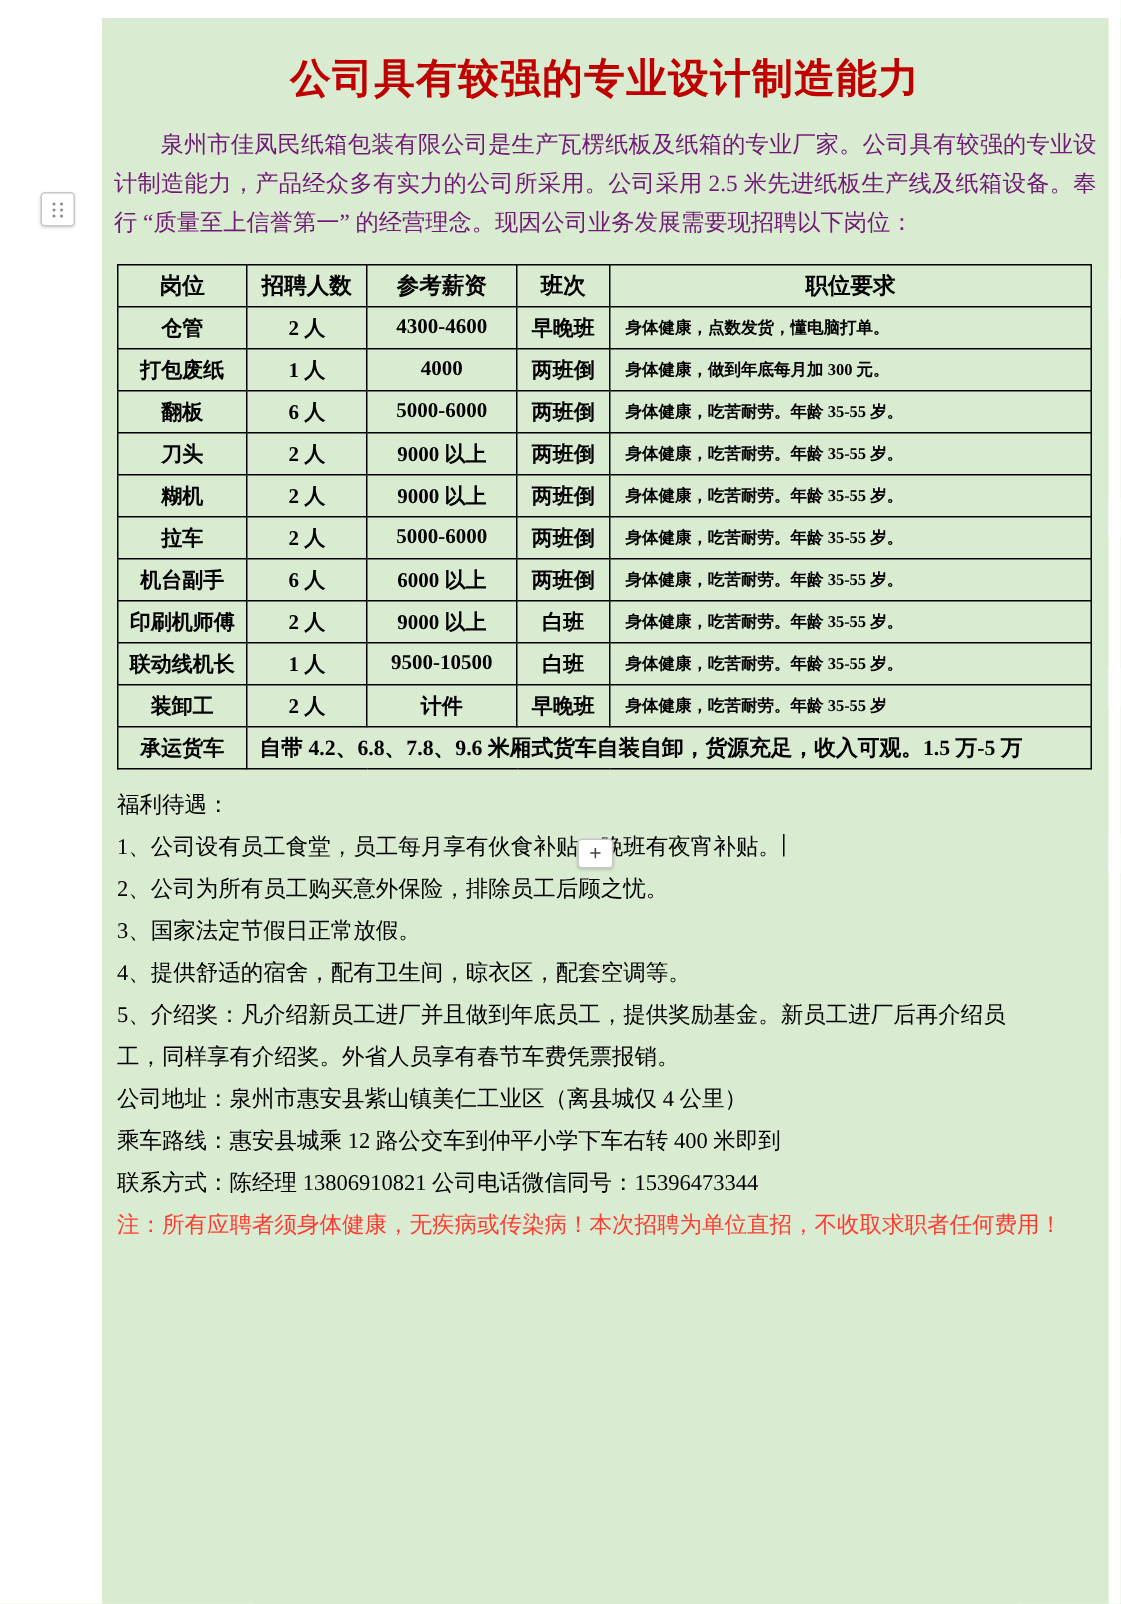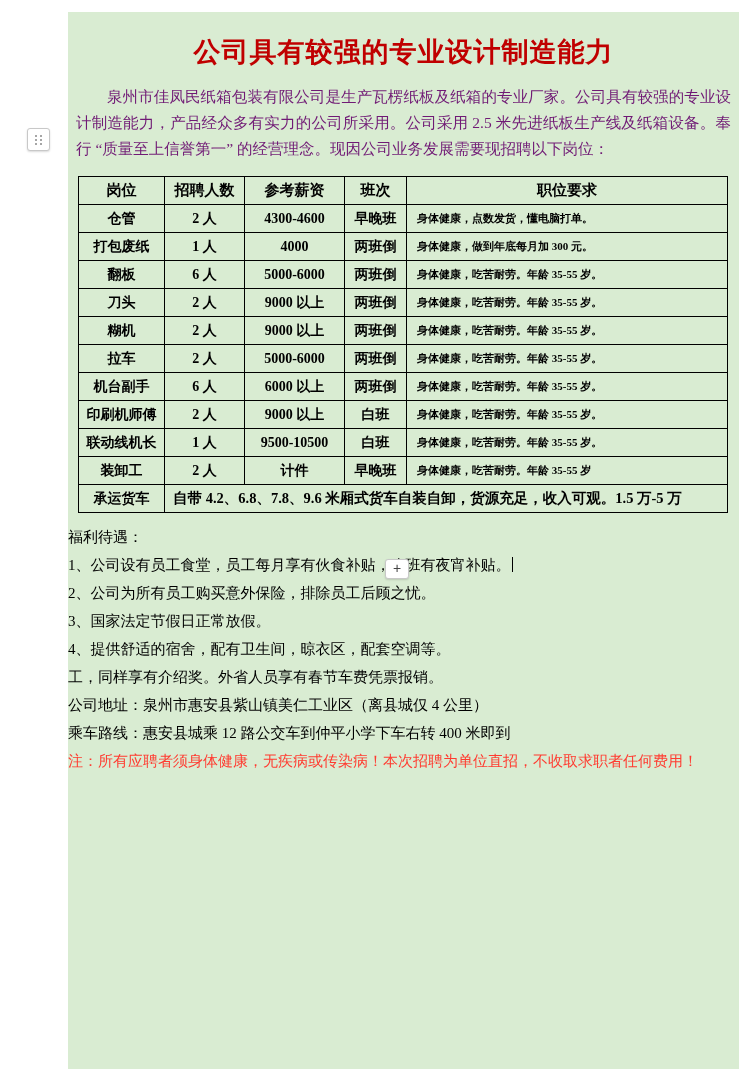--- a/index.html
+++ b/index.html
@@ -91,21 +91,21 @@
   table.jobs td.truck {
     text-align: left;
     padding-left: 8px;
     font-size: 14.5px;
   }
   .col1 { width: 86px; }
   .col2 { width: 80px; }
   .col3 { width: 100px; }
   .col4 { width: 62px; }
   .benefits {
-    margin: 10px 10px 0 0;
+    margin: 10px 10px 0 10px;
     font-size: 15px;
     line-height: 28px;
     color: #000;
   }
   .benefits p {
     margin: 0;
     padding: 0;
   }
   .note {
     color: #ff3b30;
@@ -276,23 +276,25 @@
         </tr>
       </tbody>
     </table>
 
     <div class="benefits">
       <p>福利待遇：</p>
       <p><span>1、公司设有员工食堂，员工每月享有伙食补贴，晚班有夜宵补贴。</span><span class="caret"></span></p>
       <p>2、公司为所有员工购买意外保险，排除员工后顾之忧。</p>
       <p>3、国家法定节假日正常放假。</p>
       <p>4、提供舒适的宿舍，配有卫生间，晾衣区，配套空调等。</p>
+      <p>5、介绍奖：凡介绍新员工进厂并且做到年底员工，提供奖励基金。新员工进厂后再介绍员</p>
       <p>工，同样享有介绍奖。外省人员享有春节车费凭票报销。</p>
       <p><span>公司地址：</span><span>泉州市惠安县紫山镇美仁工业区（离县城仅 4 公里）</span></p>
       <p><span>乘车路线：</span><span>惠安县城乘 12 路公交车到仲平小学下车右转 400 米即到</span></p>
+      <p><span>联系方式：</span><span>陈经理 13806910821   公司电话微信同号：15396473344</span></p>
       <p class="note">注：所有应聘者须身体健康，无疾病或传染病！本次招聘为单位直招，不收取求职者任何费用！</p>
     </div>
   </div>
 
   <div class="edge-tick" style="top:186px;"></div>
   <div class="edge-tick" style="top:332px;"></div>
   <div class="edge-tick" style="top:445px;"></div>
   <div class="edge-tick" style="top:556px;"></div>
 
   <div class="handle">

